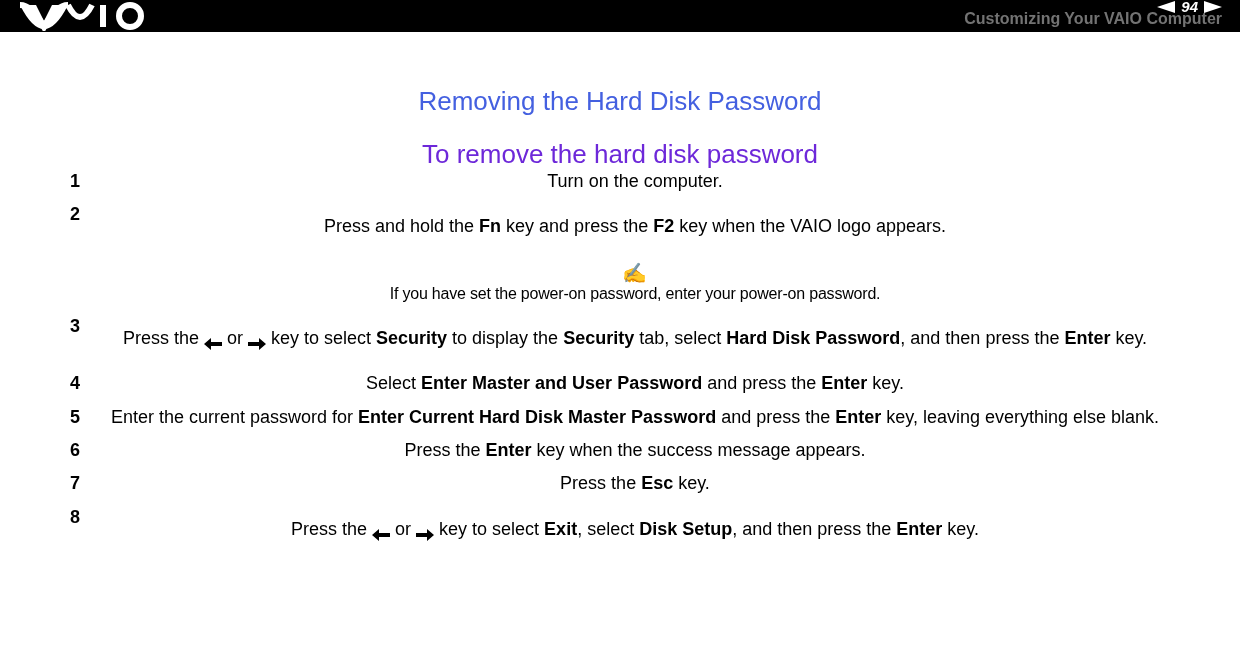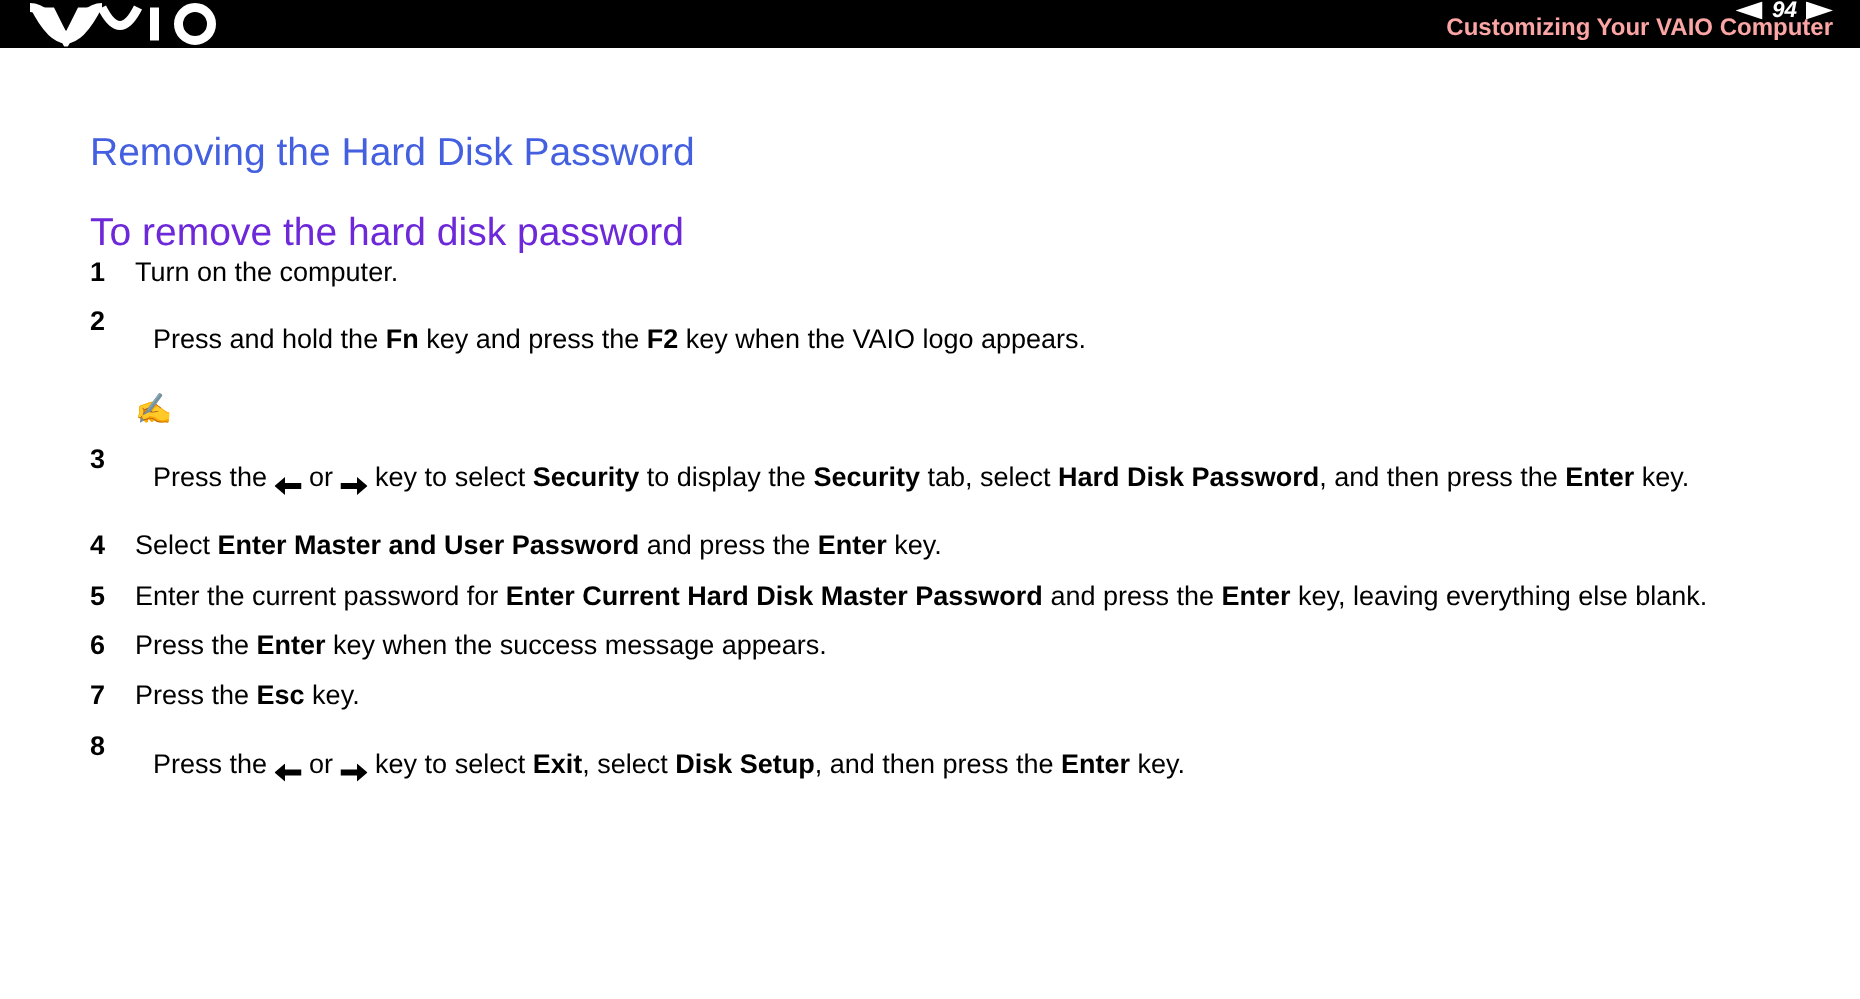--- a/index.html
+++ b/index.html
@@ -24,27 +24,28 @@
     font-style: italic;
     font-weight: bold;
     font-size: 15px;
   }
   .nav-controls .pg { margin: 0 2px; }
   .nav-controls svg { display: block; }
   .breadcrumb {
     position: absolute;
     right: 18px;
     bottom: 4px;
-    color: #fca5a5;
+    color: #737373;
     font-weight: bold;
     font-size: 16px;
   }
   .content {
     padding: 54px 60px 0 60px;
     color: #000;
+    text-align: center;
   }
   .title {
     color: #4460e0;
     font-size: 26px;
     font-weight: 400;
     margin-bottom: 22px;
   }
   .subtitle {
     color: #6d28d9;
     font-size: 26px;
@@ -133,20 +134,21 @@
     <div class="step-num">2</div>
     <div class="step-body">
       <p>
         <span>Press and hold the </span><b>Fn</b><span> key and press the </span><b>F2</b><span> key when the VAIO logo appears.</span>
       </p>
     </div>
   </div>
 
   <div class="note-block">
     <div class="note-icon">✍</div>
+    <div class="note-text">If you have set the power-on password, enter your power-on password.</div>
   </div>
 
   <div class="step">
     <div class="step-num">3</div>
     <div class="step-body">
       <p>
         <span>Press the </span><span class="arrow-key"><svg width="18" height="12" viewBox="0 0 18 12">
               <polygon points="7,0 7,4 18,4 18,8 7,8 7,12 0,6" fill="#000"></polygon>
             </svg></span><span> or </span><span class="arrow-key"><svg width="18" height="12" viewBox="0 0 18 12">
               <polygon points="11,0 11,4 0,4 0,8 11,8 11,12 18,6" fill="#000"></polygon>

